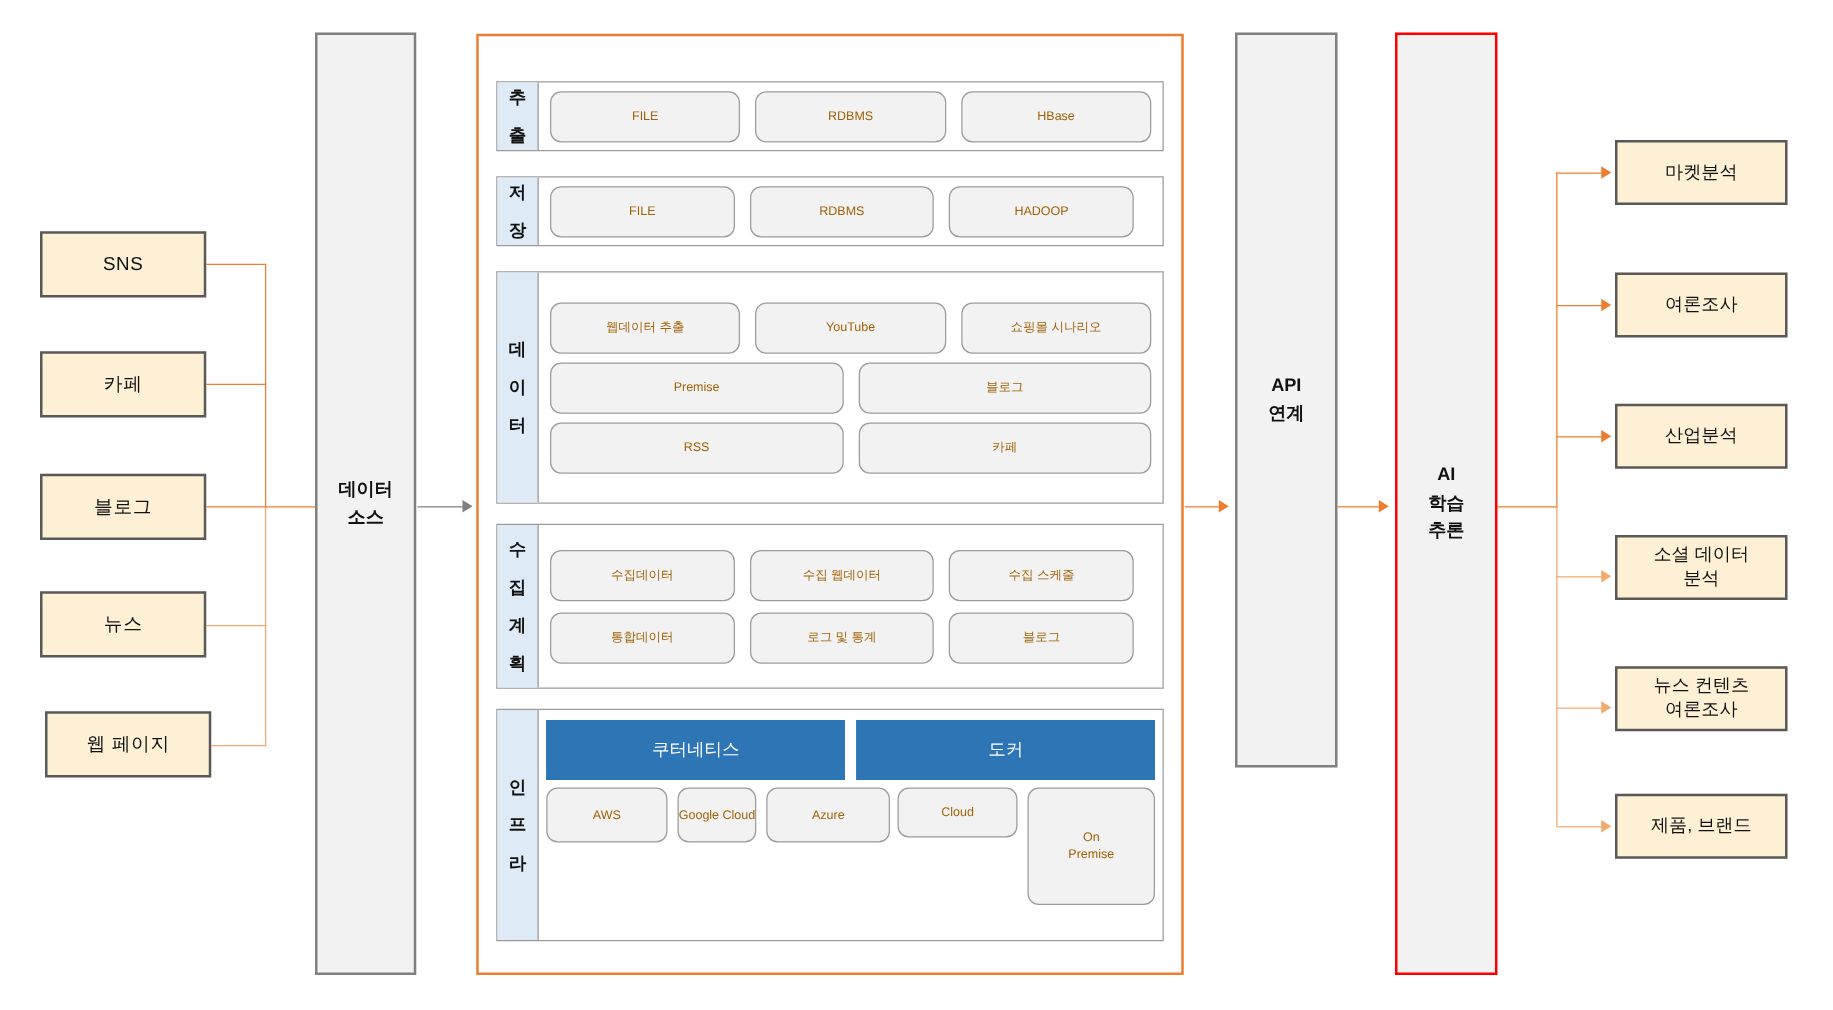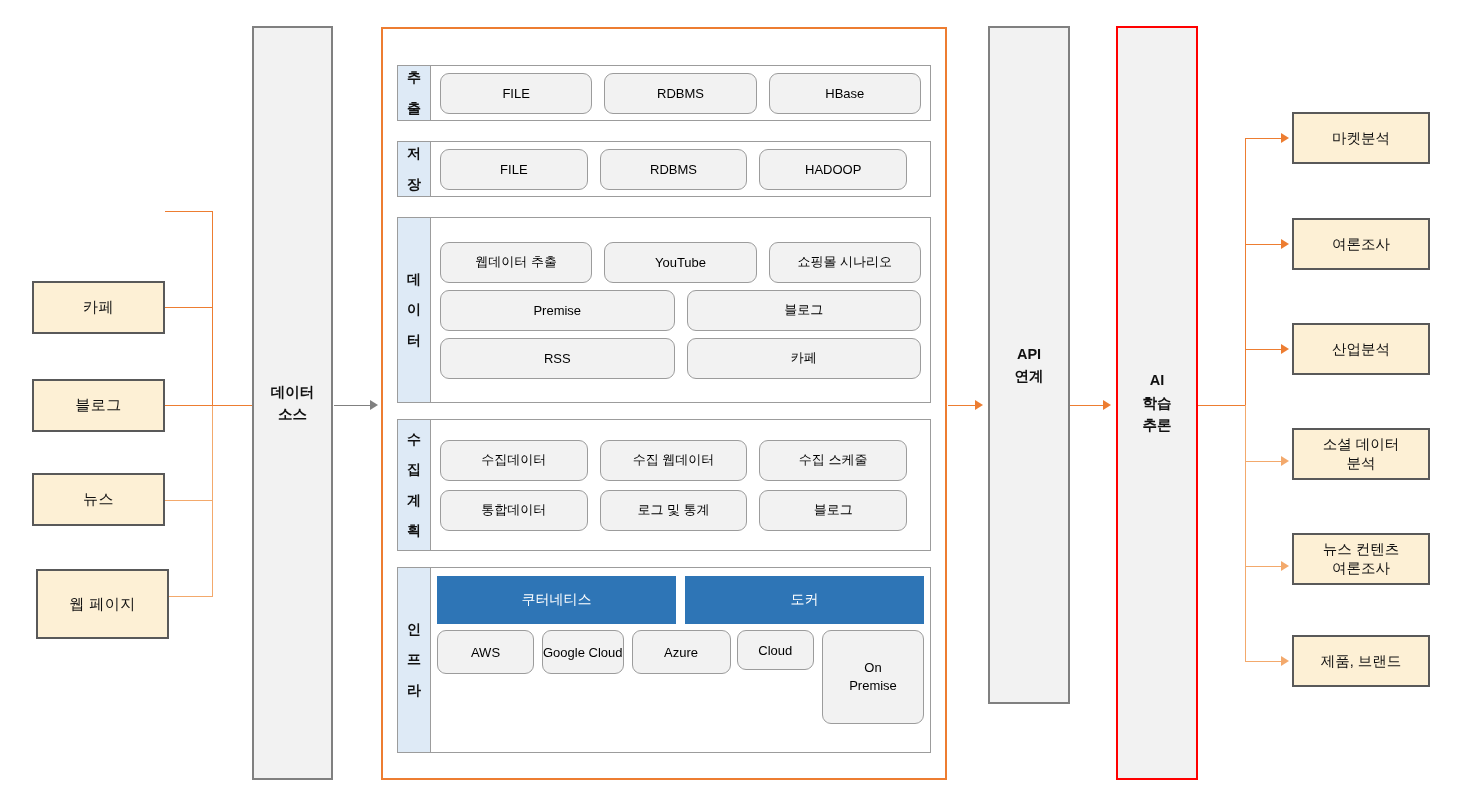--- a/index.html
+++ b/index.html
@@ -66,21 +66,21 @@
     box-sizing:border-box;
   }
   .row{display:flex;gap:12px;}
   .cell{
     flex:1;
     background:#F2F2F2;
     border:1.6px solid #9C9C9C;
     border-radius:9px;
     height:41px;
     display:flex;align-items:center;justify-content:center;
-    font-size:13px;color:#000000;
+    font-size:10px;color:#a16207;
     box-sizing:border-box;
     text-align:center;
   }
   .cell.sq{border-radius:0;background:#2E75B6;border:1.6px solid #2E75B6;color:#ffffff;height:48px;font-size:14px;}
 
   
   .infra-body{
     flex:1;display:flex;flex-direction:column;
     padding:8px 6px;gap:6px;box-sizing:border-box;
   }
@@ -112,30 +112,33 @@
     border-bottom:5px solid transparent;
     border-left:8px solid #ED7D31;}
   .arrow.grey{border-left-color:#808080;}
   .arrow.pale{border-left-color:#F3A96C;}
 </style>
 </head>
 <body>
 
 <div class="canvas">
 
+  <div class="abs src-box" style="left:32px;top:185px;width:133px;height:53px;">
+    <span>SNS</span>
+  </div>
   <div class="abs src-box" style="left:32px;top:281px;width:133px;height:53px;">
     <span>카페</span>
   </div>
   <div class="abs src-box" style="left:32px;top:379px;width:133px;height:53px;">
     <span>블로그</span>
   </div>
   <div class="abs src-box" style="left:32px;top:473px;width:133px;height:53px;">
     <span>뉴스</span>
   </div>
-  <div class="abs src-box" style="left:36px;top:569px;width:133px;height:70px;">
+  <div class="abs src-box" style="left:36px;top:569px;width:133px;height:53px;">
     <span>웹 페이지</span>
   </div>
 
   <div class="ln-h" style="left:165px;top:211px;width:48px;"></div>
   <div class="ln-h" style="left:165px;top:307px;width:48px;"></div>
   <div class="ln-h" style="left:165px;top:405px;width:48px;"></div>
   <div class="ln-h pale" style="left:165px;top:500px;width:48px;"></div>
   <div class="ln-h pale" style="left:169px;top:596px;width:44px;"></div>
   <div class="ln-v" style="left:212px;top:211px;height:195px;"></div>
   <div class="ln-v pale" style="left:212px;top:405px;height:192px;"></div>
@@ -261,21 +264,21 @@
           </div>
         </div>
       </div>
     </div>
 
   </div>
 
   <div class="ln-h" style="left:948px;top:405px;width:32px;"></div>
   <div class="arrow" style="left:975px;top:400px;"></div>
 
-  <div class="abs pillar" style="left:988px;top:26px;width:82px;height:678px;">
+  <div class="abs pillar" style="left:988px;top:26px;width:82px;height:588px;">
     <span class="ln">API</span>
     <span class="ln">연계</span>
   </div>
 
   <div class="ln-h" style="left:1070px;top:405px;width:38px;"></div>
   <div class="arrow" style="left:1103px;top:400px;"></div>
 
   <div class="abs pillar red" style="left:1116px;top:26px;width:82px;height:754px;">
     <span class="ln">AI</span>
     <span class="ln">학습</span>

